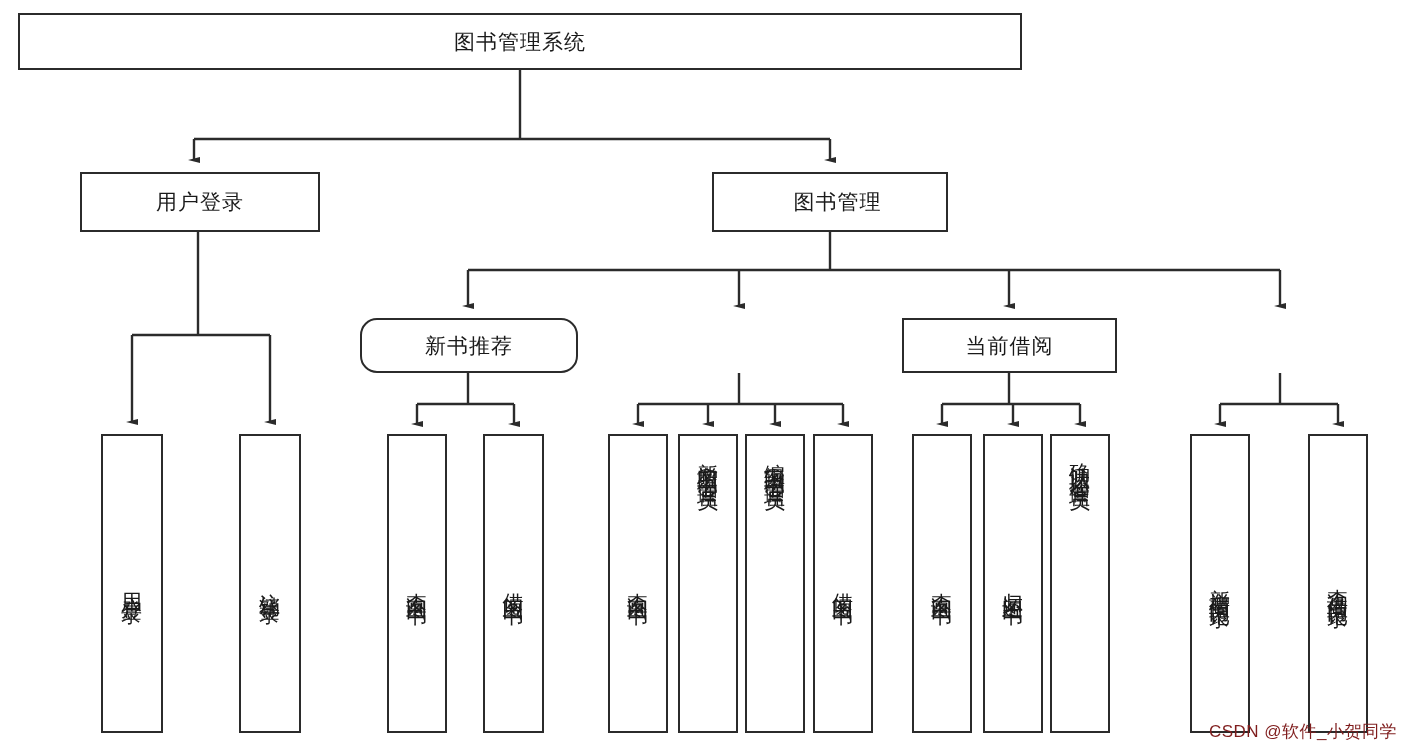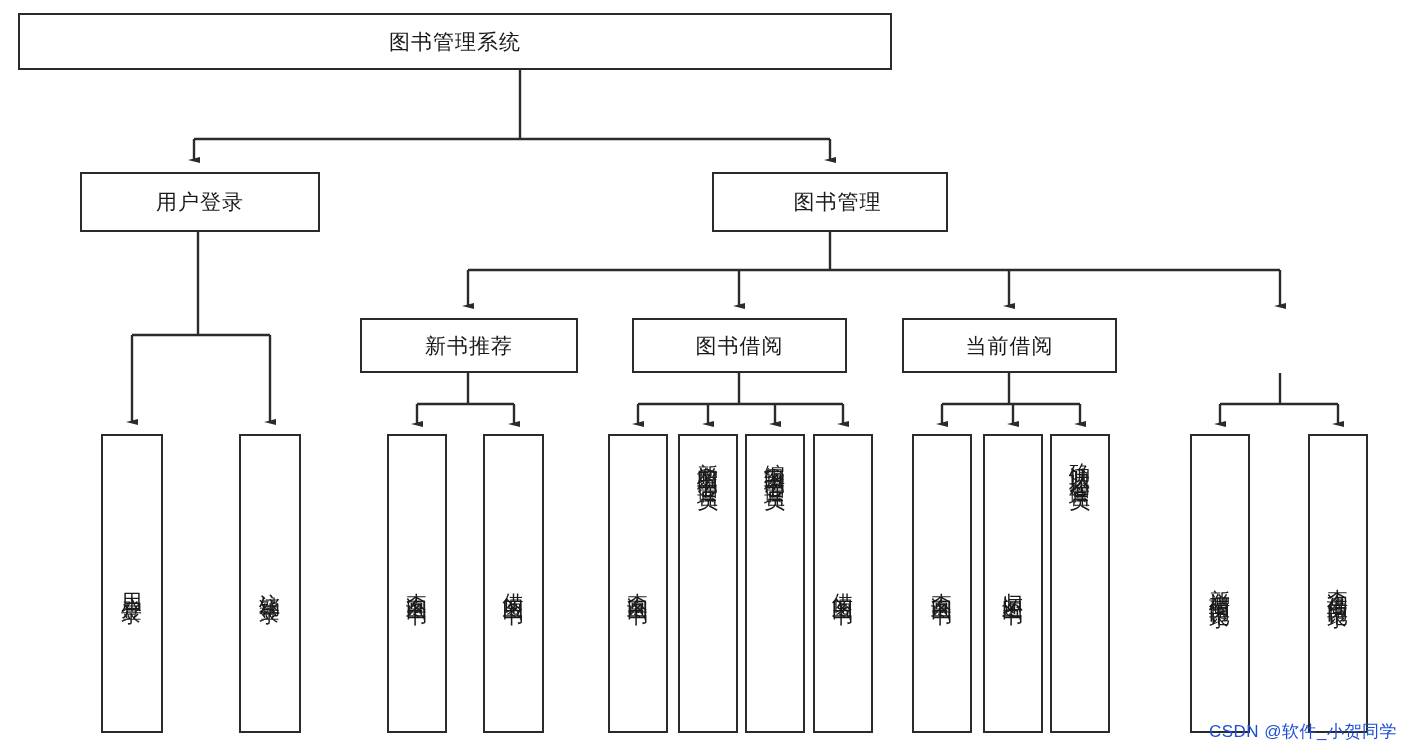--- a/index.html
+++ b/index.html
@@ -55,21 +55,21 @@
     letter-spacing: 4px;
     line-height: 1;
     color: #1a1a1a;
     white-space: nowrap;
   }
   .watermark {
     position: absolute;
     right: 8px;
     bottom: 4px;
     font-size: 17px;
-    color: #1d4ed8;
+    color: #7f1d1d;
     letter-spacing: 0.5px;
     white-space: nowrap;
     pointer-events: none;
   }
 </style>
 </head>
 <body>
 
 <div id="canvas">
 
@@ -116,36 +116,33 @@
       <path d="M1013,404 L1013,424" marker-end="url(#arrow)"></path>
       <path d="M1080,404 L1080,424" marker-end="url(#arrow)"></path>
 
       <path d="M1280,373 L1280,404"></path>
       <path d="M1220,404 L1338,404"></path>
       <path d="M1220,404 L1220,424" marker-end="url(#arrow)"></path>
       <path d="M1338,404 L1338,424" marker-end="url(#arrow)"></path>
     </g>
   </svg>
 
-  <div class="node horizontal" style="left:18px; top:13px; width:874px; height:57px;justify-content:center;">
+  <div class="node horizontal" style="left:18px; top:13px; width:1004px; height:57px;justify-content:center;">
     <span>图书管理系统</span>
   </div>
 
   <div class="node horizontal" style="left:80px; top:172px; width:240px; height:60px;">
     <span>用户登录</span>
   </div>
   <div class="node horizontal" style="left:712px; top:172px; width:236px; height:60px;padding-left:15px;">
     <span>图书管理</span>
   </div>
 
-  <div class="node horizontal" style="left:360px; top:318px; width:218px; height:55px;">
+  <div class="node horizontal" style="left:360px; top:318px; width:218px; height:55px;border-radius:17px;">
     <span>新书推荐</span>
-  </div>
-  <div class="node horizontal" style="left:632px; top:318px; width:215px; height:55px;">
-    <span>图书借阅</span>
   </div>
   <div class="node horizontal" style="left:902px; top:318px; width:215px; height:55px;">
     <span>当前借阅</span>
   </div>
 
   <div class="node vertical centered" style="left:101px; top:434px; width:62px; height:299px;">
     <span class="vtext">用户登录</span>
   </div>
   <div class="node vertical centered" style="left:239px; top:434px; width:62px; height:299px;">
     <span class="vtext">注销登录</span>

